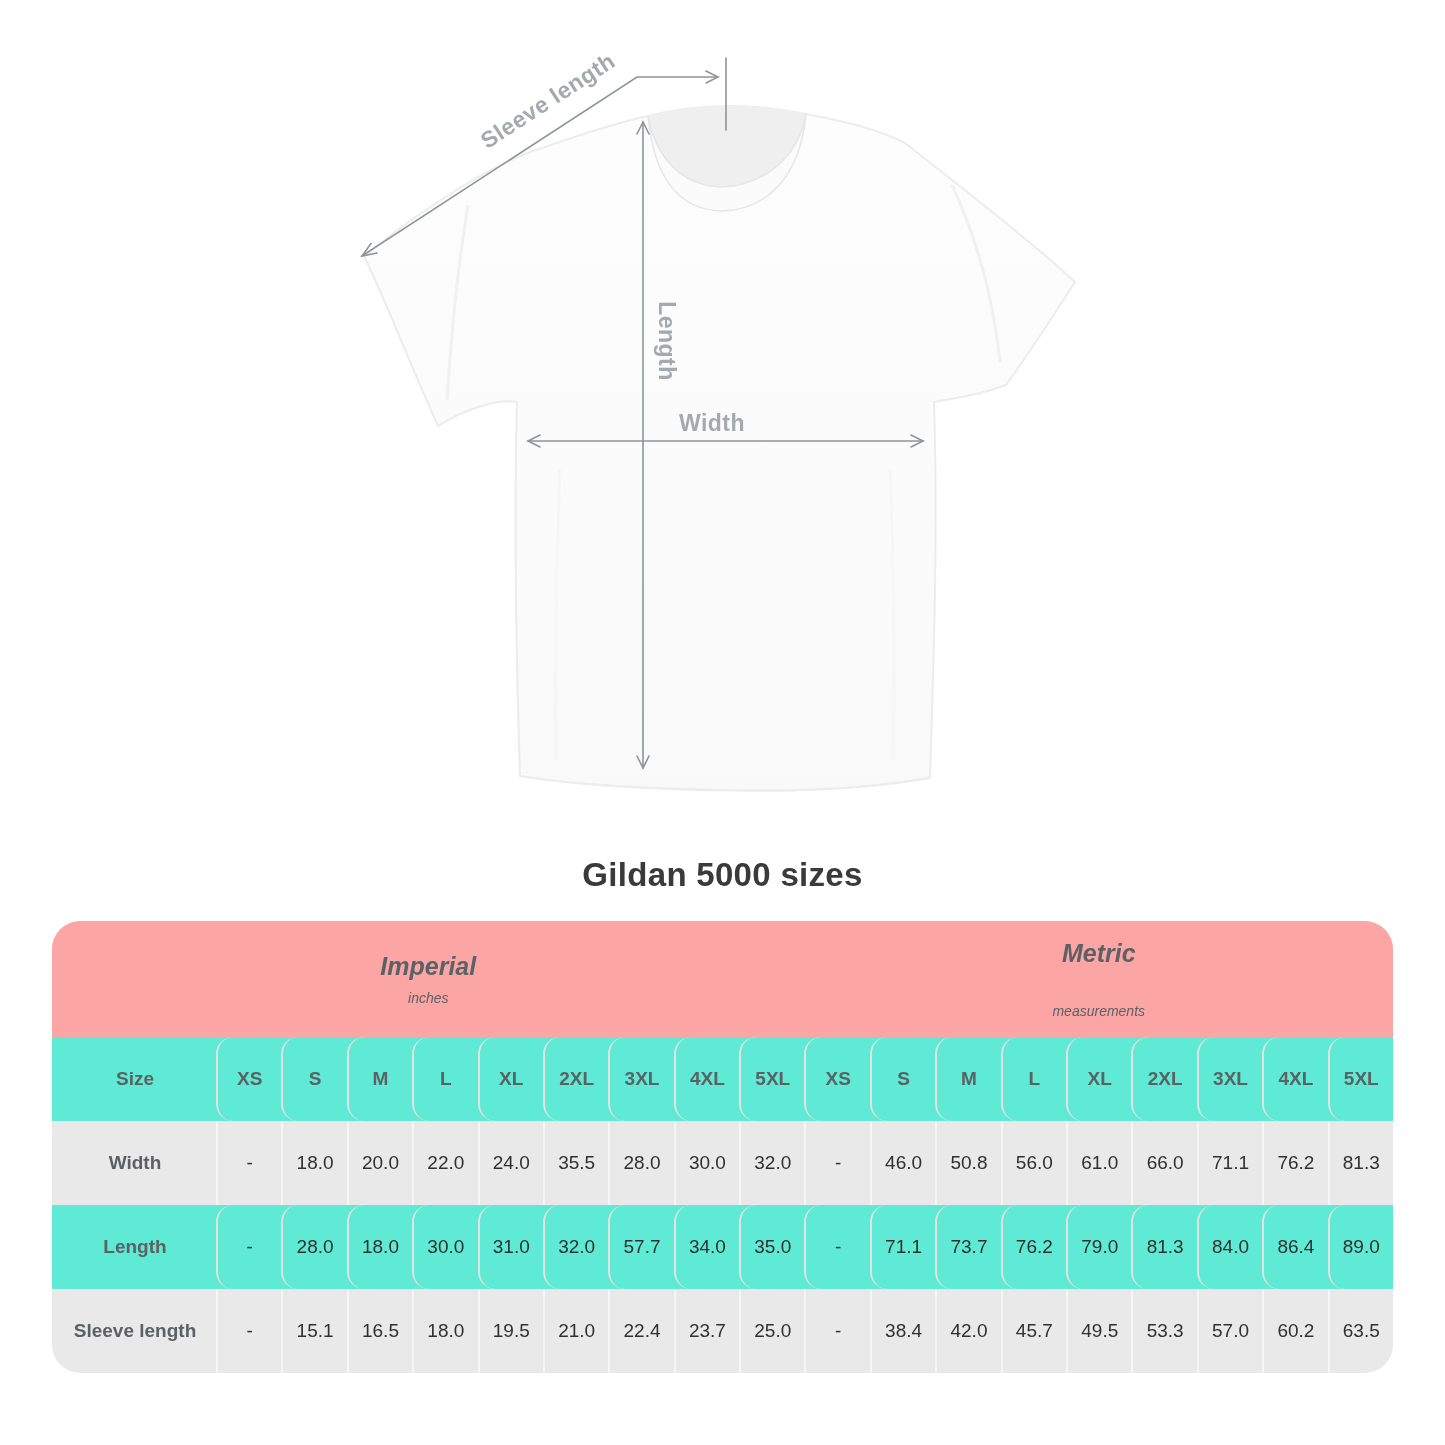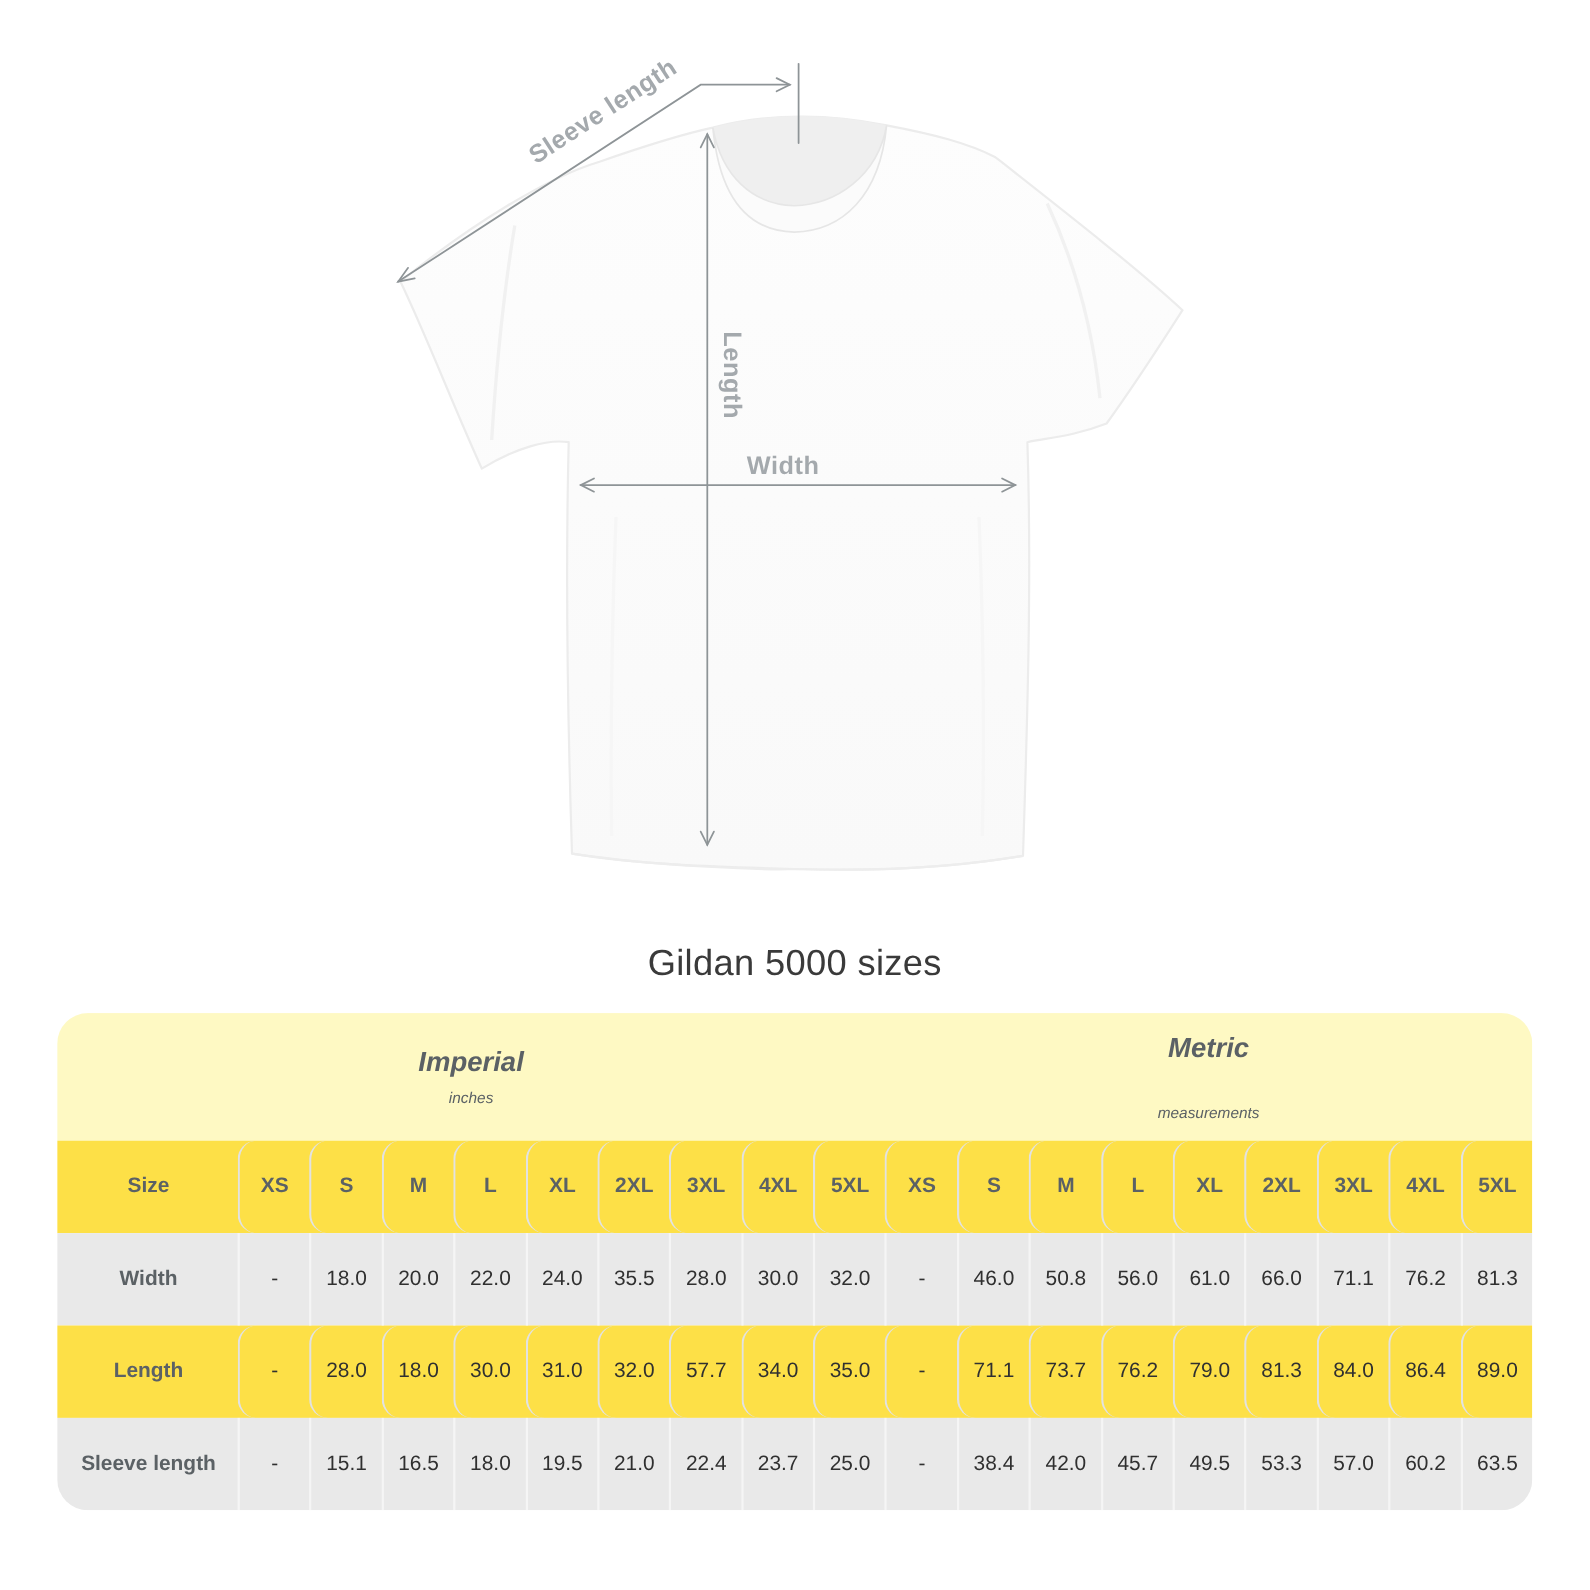--- a/index.html
+++ b/index.html
@@ -16,40 +16,40 @@
   .dim-label {
     position:absolute; font-weight:bold; font-size:23px; color:#a4a9ad;
     letter-spacing:.5px; white-space:nowrap; transform:translate(-50%,-50%);
   }
   .dim-label.sleeve { left:548px; top:101px; transform:translate(-50%,-50%) rotate(-33deg); }
   .dim-label.len    { left:666px; top:341px; transform:translate(-50%,-50%) rotate(90deg); }
   .dim-label.wid    { left:712px; top:423px; }
 
   
   .title-block { text-align:center; margin-top:26px; }
-  .page-title { font-size:33px; font-weight:normal; color:#3a3a3a; letter-spacing:.3px;margin-top:36px; }
+  .page-title { font-size:33px; font-weight:bold; color:#3a3a3a; letter-spacing:.3px;margin-top:36px; }
   .page-note  { margin-top:12px; font-size:20px; font-style:italic; color:#4d4d4d; }
 
   
   .size-table {
     margin:27px 52px 0 52px; width:1341px;
     border-radius:28px; overflow:hidden; background:#ffffff;
   }
   .unit-row, .trow {
     display:grid; grid-template-columns:164px repeat(18, 1fr);
   }
-  .unit-row { background:#fef9c3; height:116px; }
+  .unit-row { background:#fca5a5; height:116px; }
   .unit-cell { display:flex; flex-direction:column; align-items:center; justify-content:center; gap:9px; }
   .unit-imperial { grid-column:1 / 11; }
   .unit-metric   { grid-column:11 / 20;gap:35px; }
   .unit-title { font-size:25px; font-weight:bold; font-style:italic; color:#5b6165; }
   .unit-sub   { font-size:14px; font-style:italic; color:#5b6165; }
 
   .trow { height:84px; }
-  .row-white { background:#fde047; }
+  .row-white { background:#5eead4; }
   .row-gray  { background:#e9e9e9; }
   .cell {
     display:flex; align-items:center; justify-content:center;
     font-size:19px; color:#303030; border-left:2px solid transparent;
   }
   .row-white .cell:not(:first-child) { border-left-color:#e2e2e2;border-radius:17px; }
   .row-gray  .cell:not(:first-child) { border-left-color:#f5f5f5; }
   .head-cell, .row-label { font-weight:bold; color:#5b6165; font-size:19px; }
 </style>
 </head>

